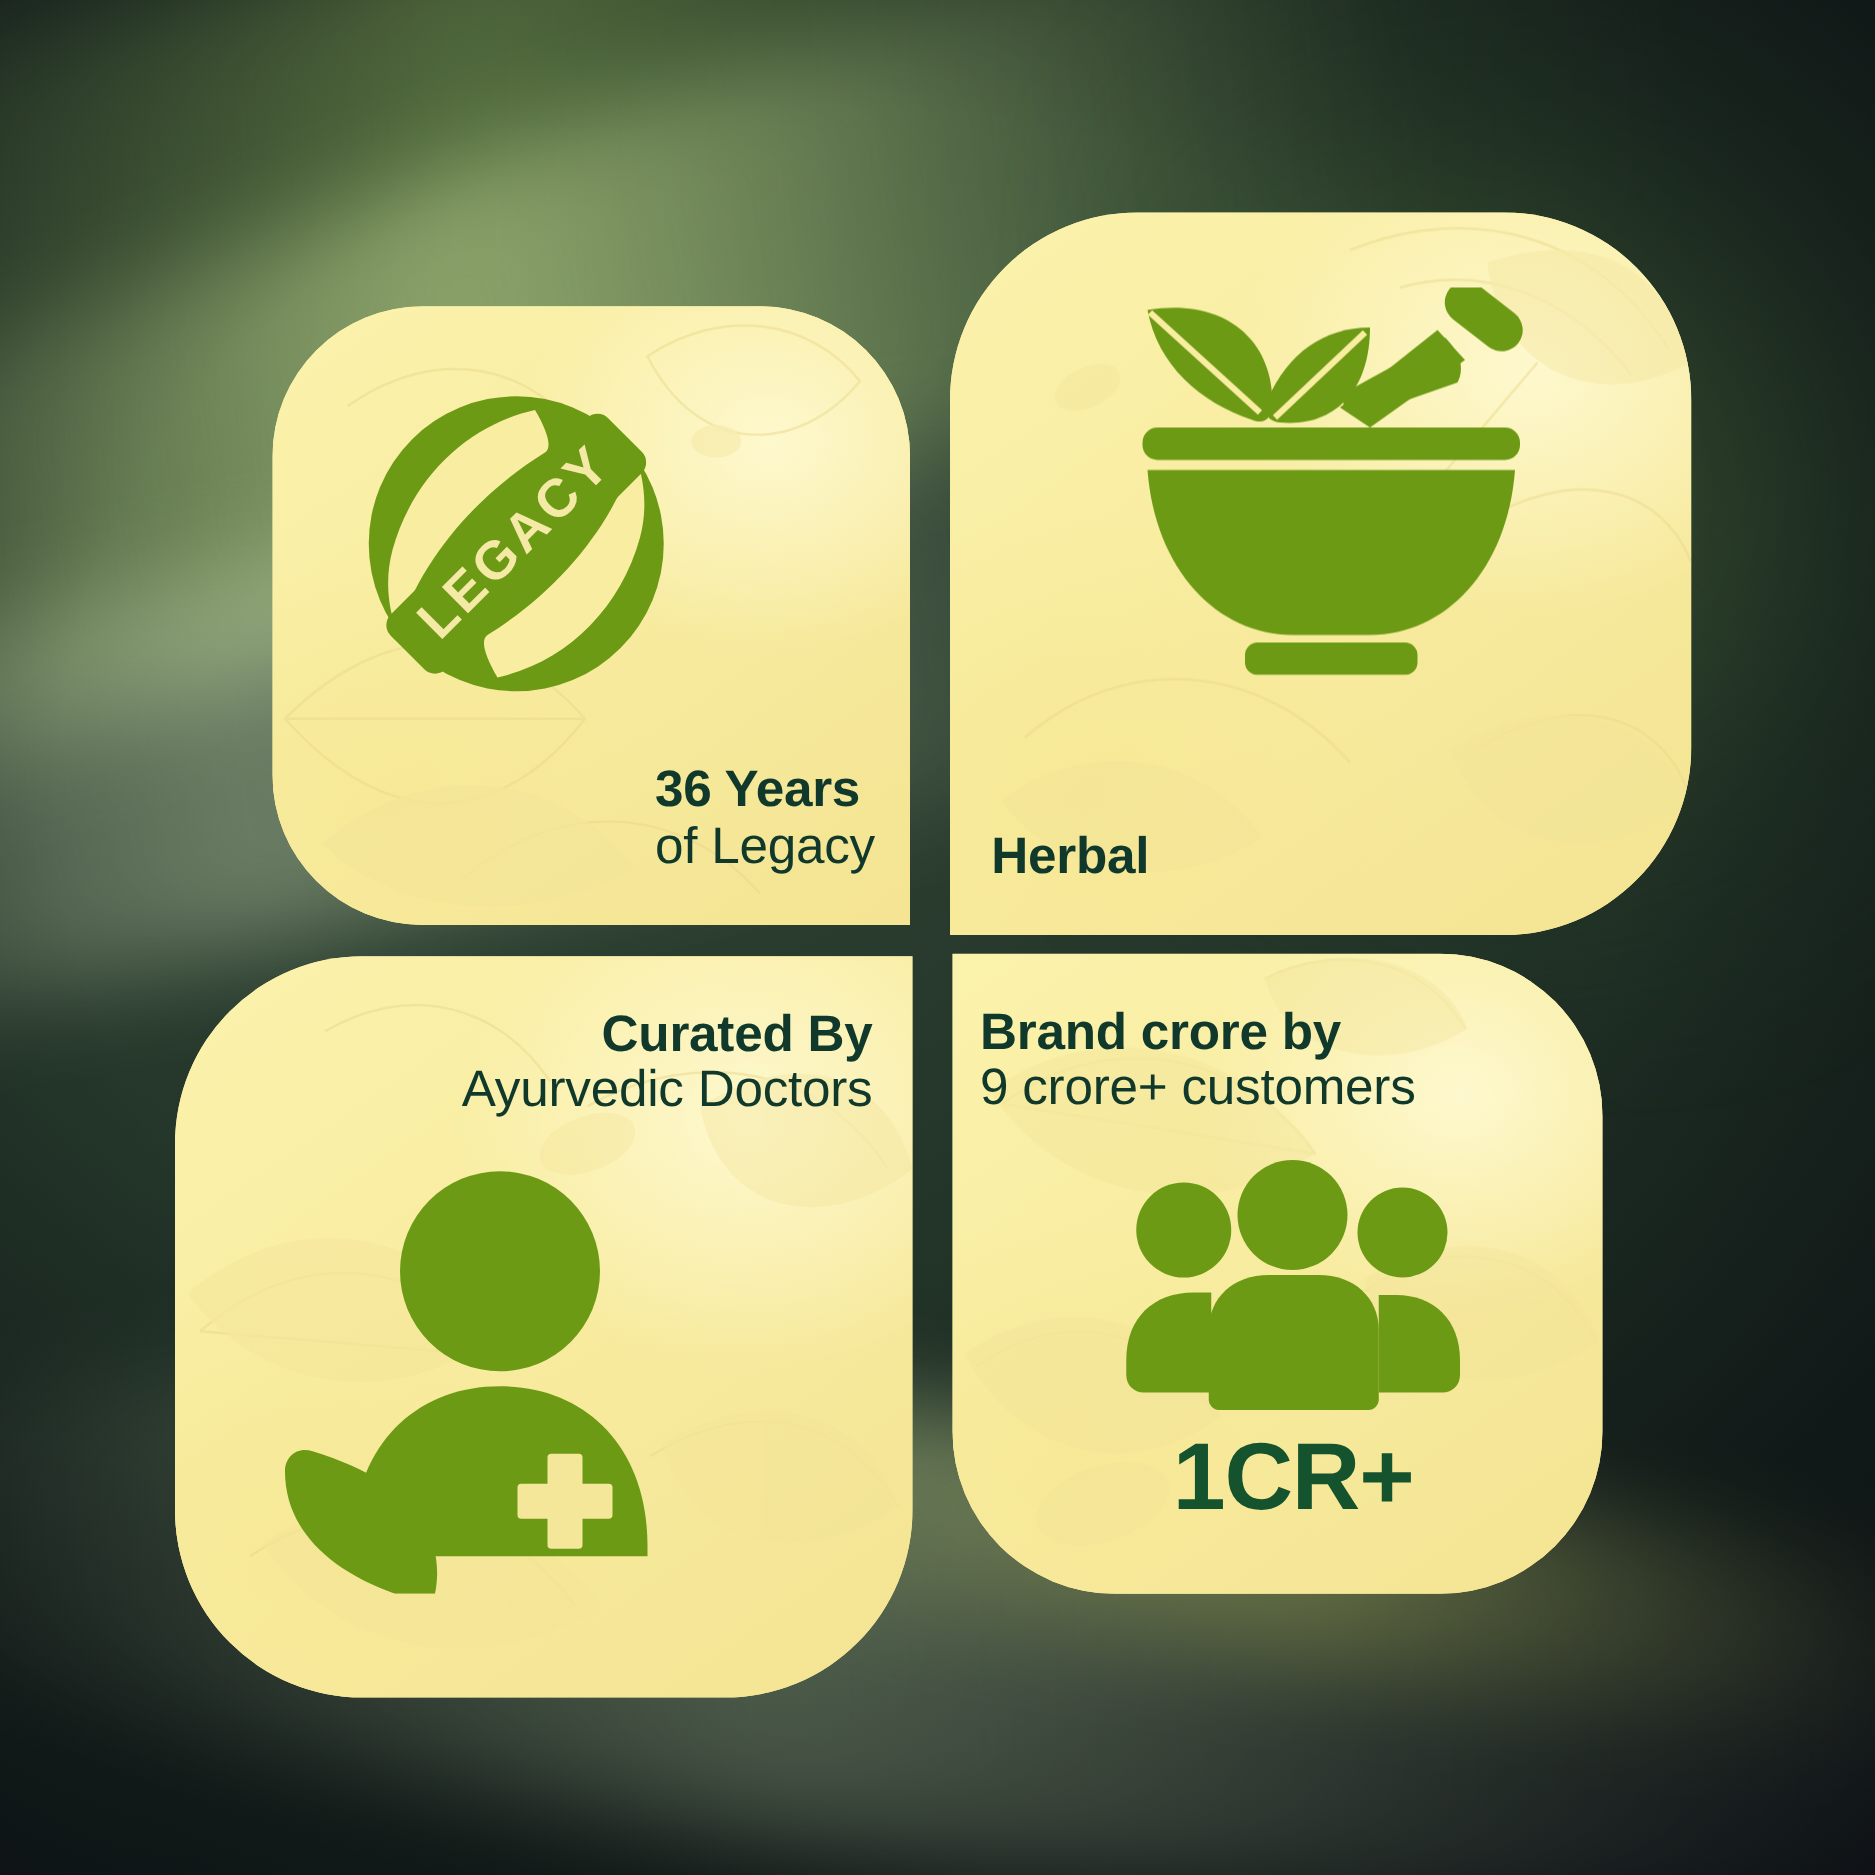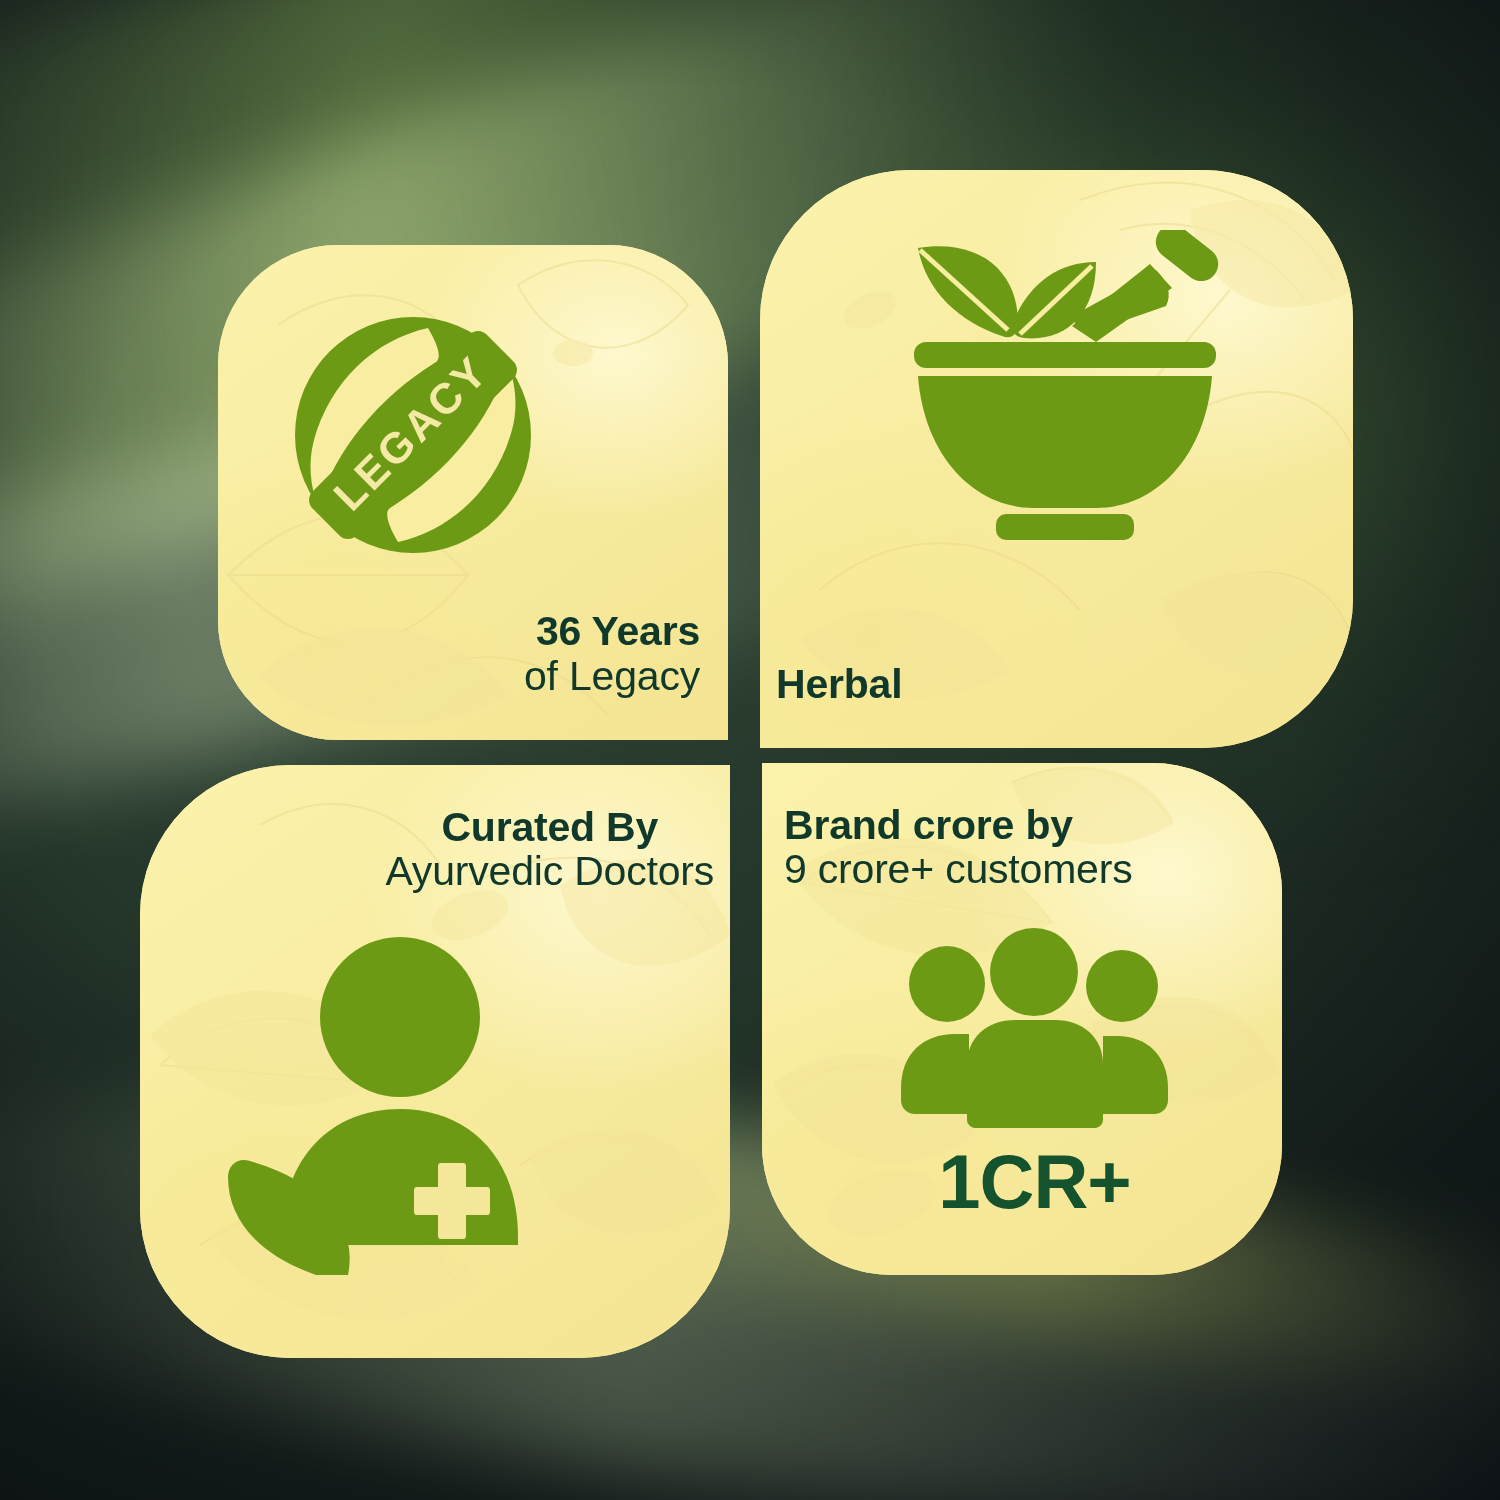--- a/index.html
+++ b/index.html
@@ -60,23 +60,23 @@
   #petal-bl{left:140px;top:765px;width:590px;height:593px;
             border-radius:150px 0 150px 150px;}
   #petal-br{left:762px;top:763px;width:520px;height:512px;
             border-radius:0 130px 130px 130px;}
 
   
   .cap{position:absolute;color:#10392c;line-height:1.08;letter-spacing:-.2px;}
   .cap .l1{font-weight:700;display:block;}
   .cap .l2{font-weight:400;display:block;}
 
-  #cap-legacy{right:28px;bottom:42px;text-align:right;font-size:41px;}
-  #cap-herbal{left:16px;bottom:42px;text-align:left;font-size:41px;}
-  #cap-curated{right:16px;top:40px;text-align:center;font-size:41px;}
+  #cap-legacy{right:28px;bottom:42px;font-size:41px;}
+  #cap-herbal{left:33px;bottom:42px;text-align:left;font-size:41px;}
+  #cap-curated{right:32px;top:40px;text-align:right;font-size:41px;}
   #cap-brand{left:22px;top:40px;text-align:left;font-size:41px;}
 
   
   .icon{position:absolute;}
   #icon-legacy{left:60px;top:55px;width:270px;height:270px;}
   #icon-mortar{left:140px;top:60px;width:330px;height:310px;}
   #icon-doctor{left:80px;top:160px;width:350px;height:350px;}
   #icon-people{left:135px;top:165px;width:275px;height:230px;}
   #cr-label{position:absolute;left:135px;top:375px;width:275px;text-align:center;
             color:#14532d;font-size:76px;font-weight:700;letter-spacing:-1px;}

